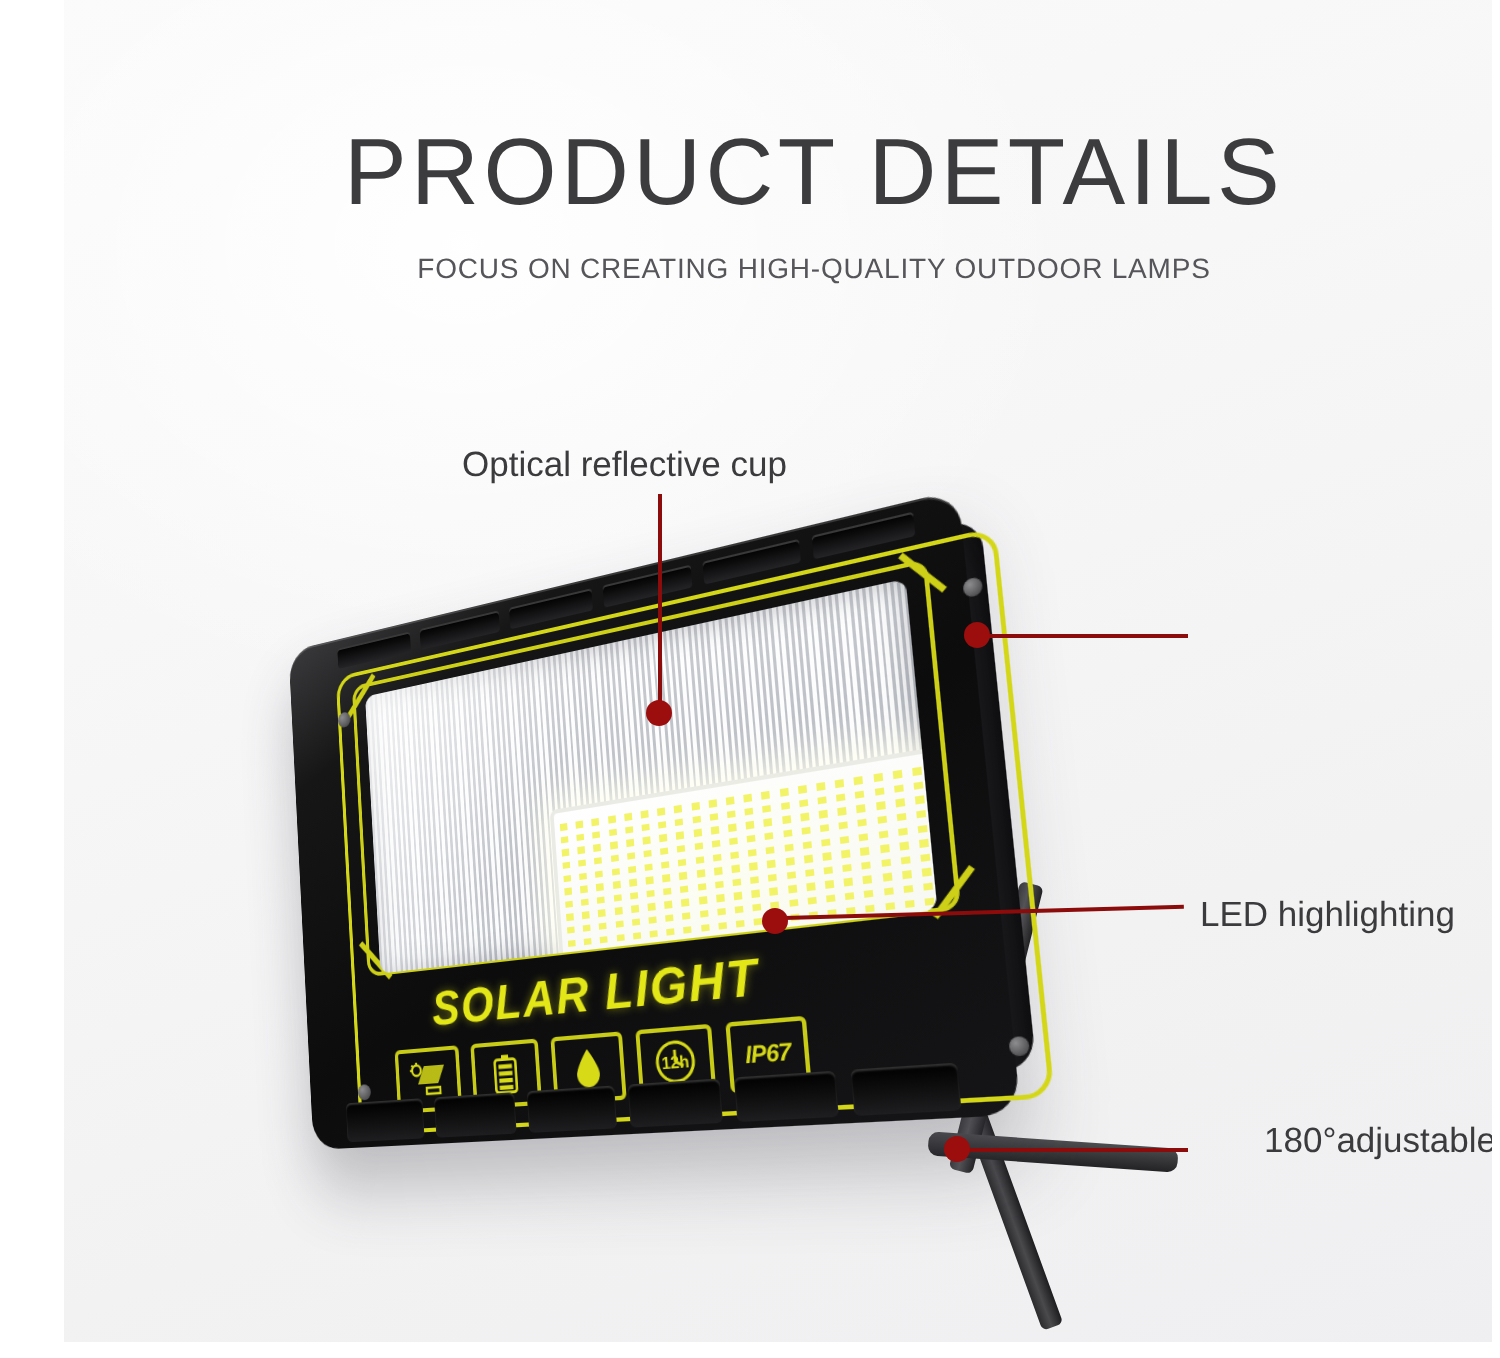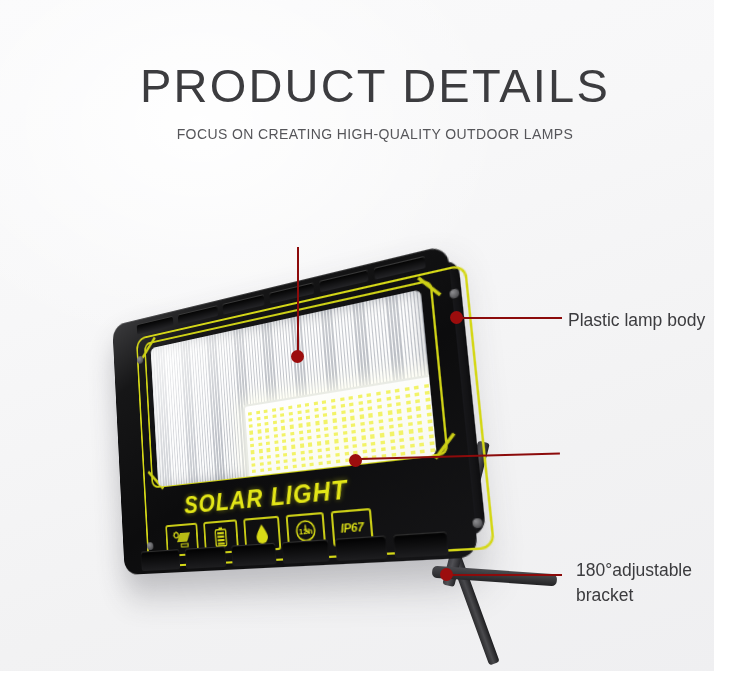--- a/index.html
+++ b/index.html
@@ -5,20 +5,21 @@
   html,body{margin:0;padding:0;}
   body{
     width:750px;height:679px;
     font-family:"Liberation Sans", sans-serif;
     background:#ffffff;
     overflow:hidden;
   }
   #stage{
     position:relative;width:714px;height:679px;overflow:hidden;
     background:linear-gradient(160deg,#fafafb 0%,#f7f7f8 35%,#f2f2f3 70%,#efeff1 100%);
+    margin-left:32px;
   }
   
   #wash{position:absolute;inset:0;
     background:radial-gradient(ellipse 70% 55% at 28% 18%, rgba(255,255,255,.95) 0%, rgba(255,255,255,0) 62%);
     pointer-events:none;}
   #bottomstrip{position:absolute;left:0;bottom:0;width:750px;height:8px;background:#ffffff;}
 
   
   #title{
     position:absolute;left:0;top:58px;width:750px;text-align:center;
@@ -29,21 +30,21 @@
     position:absolute;left:0;top:126px;width:750px;text-align:center;
     font-size:14px;letter-spacing:.4px;color:#56565a;font-weight:400;
     white-space:nowrap;
   }
 
   
   .callout{position:absolute;font-size:17.5px;color:#3b3b3e;line-height:25px;}
   #lbl-cup{left:199px;top:220px;}
   #lbl-body{left:568px;top:308px;}
   #lbl-led{left:568px;top:445px;}
-  #lbl-bracket{left:576px;top:558px;}
+  #lbl-bracket{left:600px;top:558px;}
 
   
   .leader{position:absolute;background:#8c0b0b;}
   .dot{position:absolute;width:13px;height:13px;border-radius:50%;background:#9c0d0d;}
 
   #ln-cup{left:297px;top:247px;width:2px;height:106px;}
   #dot-cup{left:291px;top:350px;}
 
   #ln-body{left:462px;top:317px;width:100px;height:2px;}
   #dot-body{left:450px;top:311px;}
@@ -252,25 +253,25 @@
 
   <div class="leader" id="ln-body"></div>
   <div class="dot" id="dot-body"></div>
 
   <div class="leader" id="ln-led"></div>
   <div class="dot" id="dot-led"></div>
 
   <div class="leader" id="ln-bracket"></div>
   <div class="dot" id="dot-bracket"></div>
 
-
-  <div class="callout" id="lbl-body">Plastic lamp body</div>
+  <div class="callout" id="lbl-cup">Optical reflective cup</div>
+
 
   <div class="callout" id="lbl-led">
+    <div>LED highlighting</div>
   </div>
 
   <div class="callout" id="lbl-bracket">
     <div>180°adjustable</div>
-    <div>bracket</div>
   </div>
 
   <div id="bottomstrip"></div>
 </div>
 
 </body></html>

